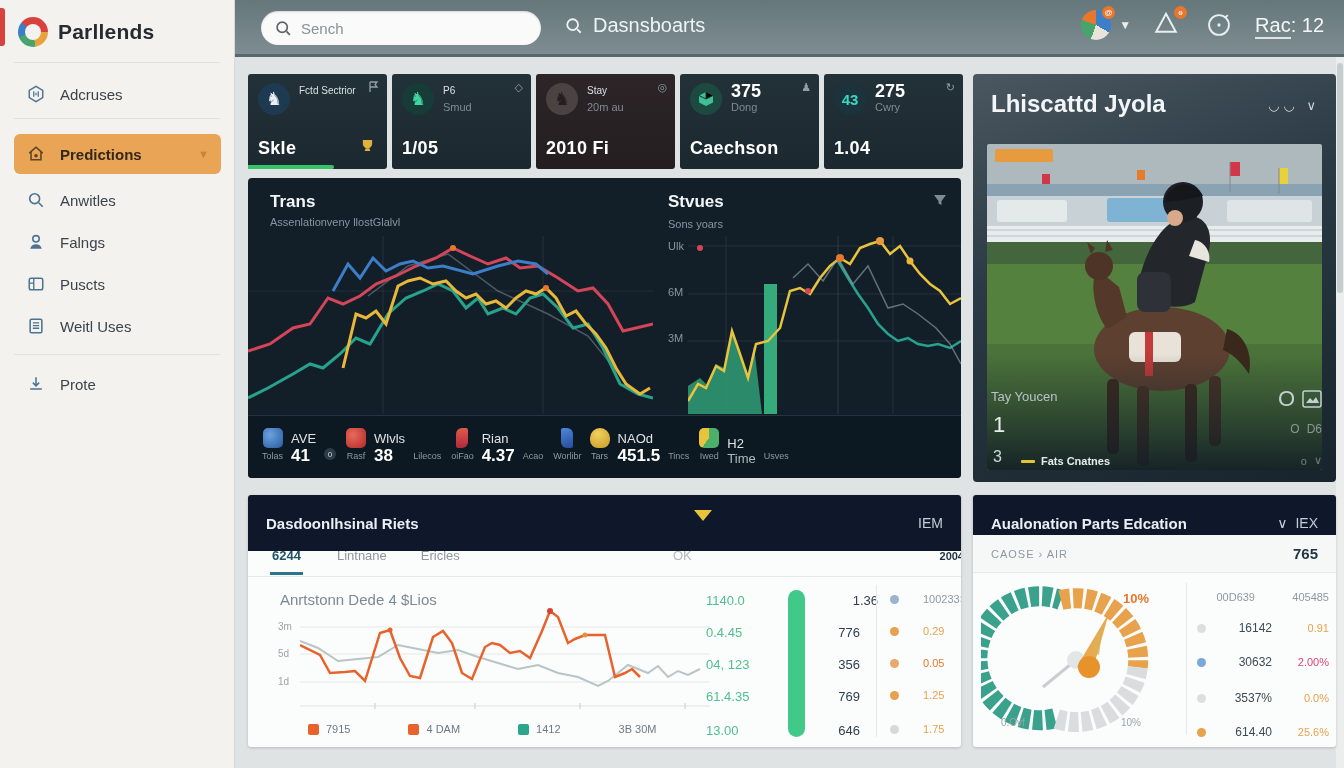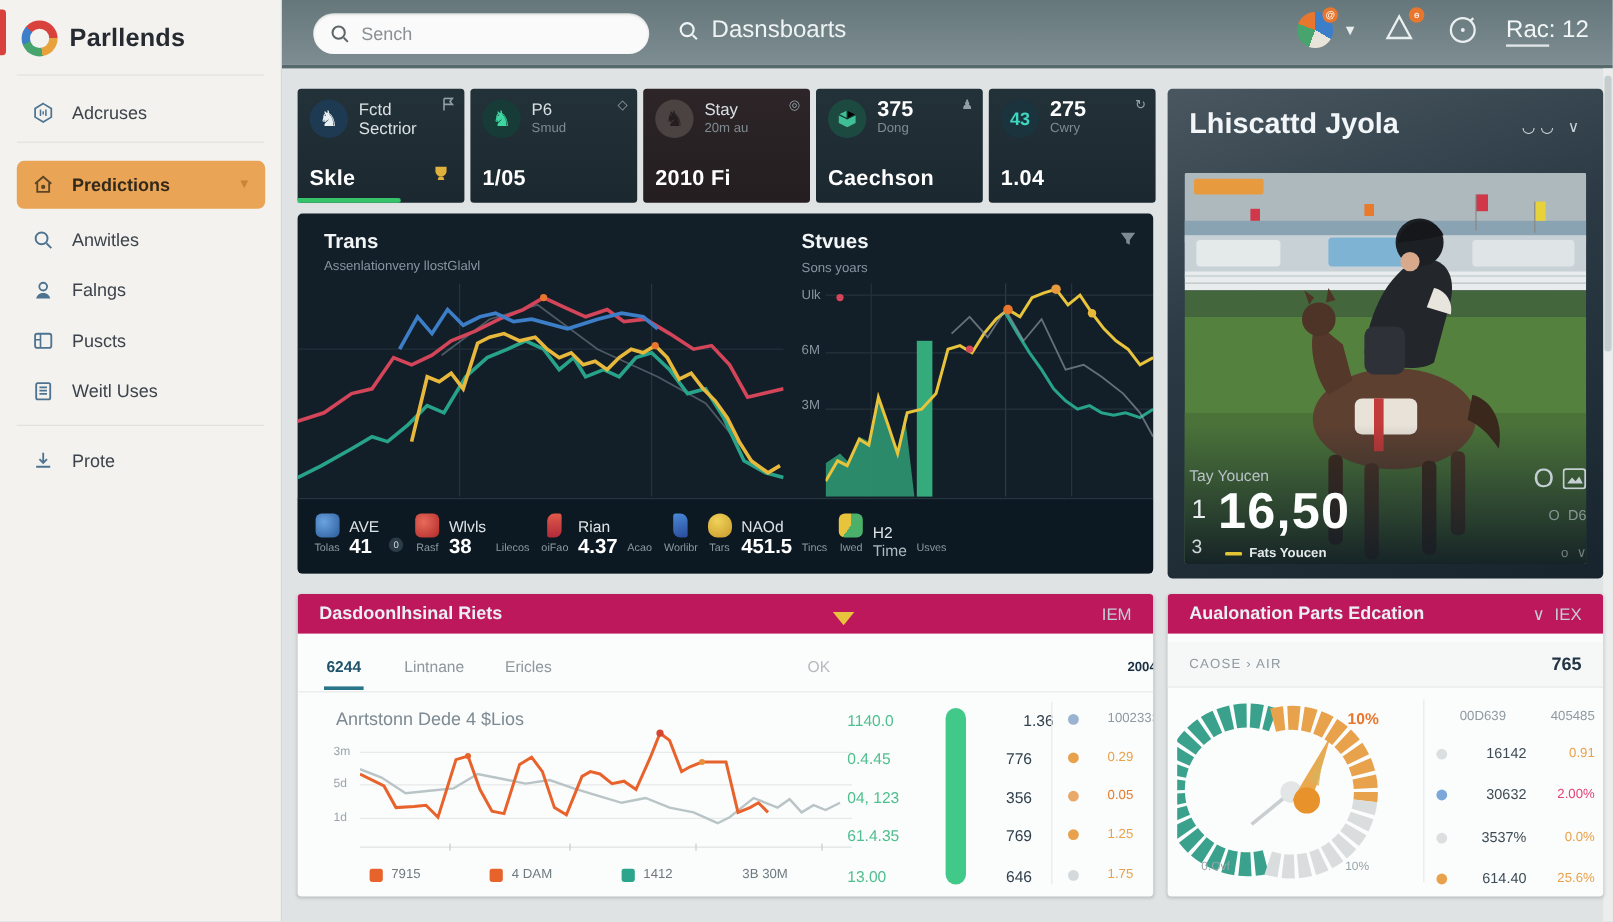--- a/index.html
+++ b/index.html
@@ -40,21 +40,21 @@
 
   
   #scrollbar { position:absolute; right:0; top:57px; width:8px; height:711px; background:#eceeee; }
   #scrollbar .thumb { position:absolute; left:1px; top:6px; width:6px; height:230px; border-radius:3px; background:#c6cdcf; }
 
   
   .card { position:absolute; top:74px; height:95px; width:139px; border-radius:3px; background:linear-gradient(#233139,#1b2830); color:#e8edef; padding:9px 10px; }
   .card.brown { background:linear-gradient(#2d2527,#241e21); }
   .card-top { display:flex; gap:9px; align-items:flex-start; }
   .card-ic { width:32px; height:32px; border-radius:50%; display:flex; align-items:center; justify-content:center; font-size:18px; flex:0 0 32px; }
-  .card-title { font-size:14px; line-height:16px; color:#d9e0e3; }
+  .card-title { font-size:10px; line-height:16px; color:#d9e0e3; }
   .card-sub { font-size:11px; color:#7f8b91; margin-top:2px; }
   .card-corner { position:absolute; right:8px; top:7px; color:#92a0a6; font-size:11px; }
   .card-value { position:absolute; left:10px; bottom:10px; font-size:18px; font-weight:bold; color:#fff; letter-spacing:.3px; }
   .card-trophy { position:absolute; right:12px; bottom:13px; }
   .card-bar { position:absolute; left:0; bottom:0; height:4px; width:62%; background:#35c36a; border-radius:0 2px 2px 0; }
 
   
   #chartpanel { position:absolute; left:248px; top:178px; width:713px; height:300px; background:#131f28; border-radius:4px; overflow:hidden; }
   .cp-title { position:absolute; font-size:17px; font-weight:bold; color:#f2f5f6; }
   .cp-sub { position:absolute; font-size:11px; color:#8696a0; }
@@ -77,21 +77,21 @@
   .rp-caption { position:absolute; left:18px; top:315px; font-size:13px; color:#b8c2c7; }
   .rp-rank1 { position:absolute; left:20px; top:338px; font-size:22px; color:#e8edef; }
   .rp-big { position:absolute; left:42px; top:328px; font-size:42px; font-weight:bold; color:#fcfdfd; letter-spacing:1px; }
   .rp-rank3 { position:absolute; left:20px; top:374px; font-size:16px; color:#cfd8db; }
   .rp-leg { position:absolute; left:48px; top:381px; display:flex; align-items:center; gap:6px; font-size:11px; font-weight:bold; color:#e4eaec; }
   .rp-leg .dash { width:14px; height:3px; background:#e3c435; border-radius:1px; }
   .rp-side { position:absolute; right:14px; display:flex; align-items:center; gap:7px; color:#c4cfd4; }
 
   
   .panel { position:absolute; top:495px; height:252px; background:#fbfcfc; border-radius:3px; box-shadow:0 1px 3px rgba(0,0,0,.18); overflow:hidden; }
-  .panel-hd { height:33px; background:#be185d; display:flex; align-items:center; padding:0 18px; color:#e9eff3; font-size:15px; font-weight:bold; }
+  .panel-hd { height:56px; background:#0f172a; display:flex; align-items:center; padding:0 18px; color:#e9eff3; font-size:15px; font-weight:bold; }
   .hd-right { margin-left:auto; font-weight:normal; font-size:14px; color:#c3ced6; display:flex; align-items:center; gap:8px; }
 
   
   #tablepanel { left:248px; width:713px; }
   .tri-down { width:0; height:0; border-left:9px solid transparent; border-right:9px solid transparent; border-top:11px solid #e8c33c; position:absolute; left:446px; top:15px; }
   .tabs { position:absolute; left:0; top:40px; width:738px; height:42px; border-bottom:1px solid #e8eaea; display:flex; align-items:center; padding:0 22px; gap:34px; font-size:13px; color:#8e979c; }
   .tab.active { color:#20536b; font-weight:bold; border-bottom:3px solid #2a7589; padding:11px 2px 9px; }
   .tab-ok { position:absolute; left:425px; color:#b3babe; }
   .tab-val { position:absolute; right:22px; font-size:11px; font-weight:bold; color:#1b3042; }
   .lchart-title { position:absolute; left:32px; top:96px; font-size:15px; color:#7d8a92; }
@@ -479,25 +479,24 @@
         <stop offset="0" stop-color="#17242d" stop-opacity="0"></stop>
             <stop offset="1" stop-color="#121d25" stop-opacity=".92"></stop>
       </linearGradient>
         </defs>
     </svg>
     <div class="rp-tag"></div>
   </div>
 
   <div class="rp-caption">Tay Youcen</div>
   <div class="rp-rank1">1</div>
-  <div class="rp-big">16,50</div>
   <div class="rp-rank3">3</div>
   <div class="rp-leg">
     <span class="dash"></span>
-    <span>Fats Youcen</span>
+    <span>Fats Cnatnes</span>
   </div>
 
   <div class="rp-side" style="top:312px">
     <span style="font-size:22px">O</span>
     <svg width="20" height="18" viewBox="0 0 20 18">
         <rect x="1" y="1" width="18" height="16" rx="2" fill="none" stroke="#c4cfd4" stroke-width="1.5"></rect>
         <path d="m4 13 4-5 3 3 3-4 3 6Z" fill="#c4cfd4"></path>
       </svg>
   </div>
   <div class="rp-side" style="top:348px;opacity:.6;font-size:12px">

